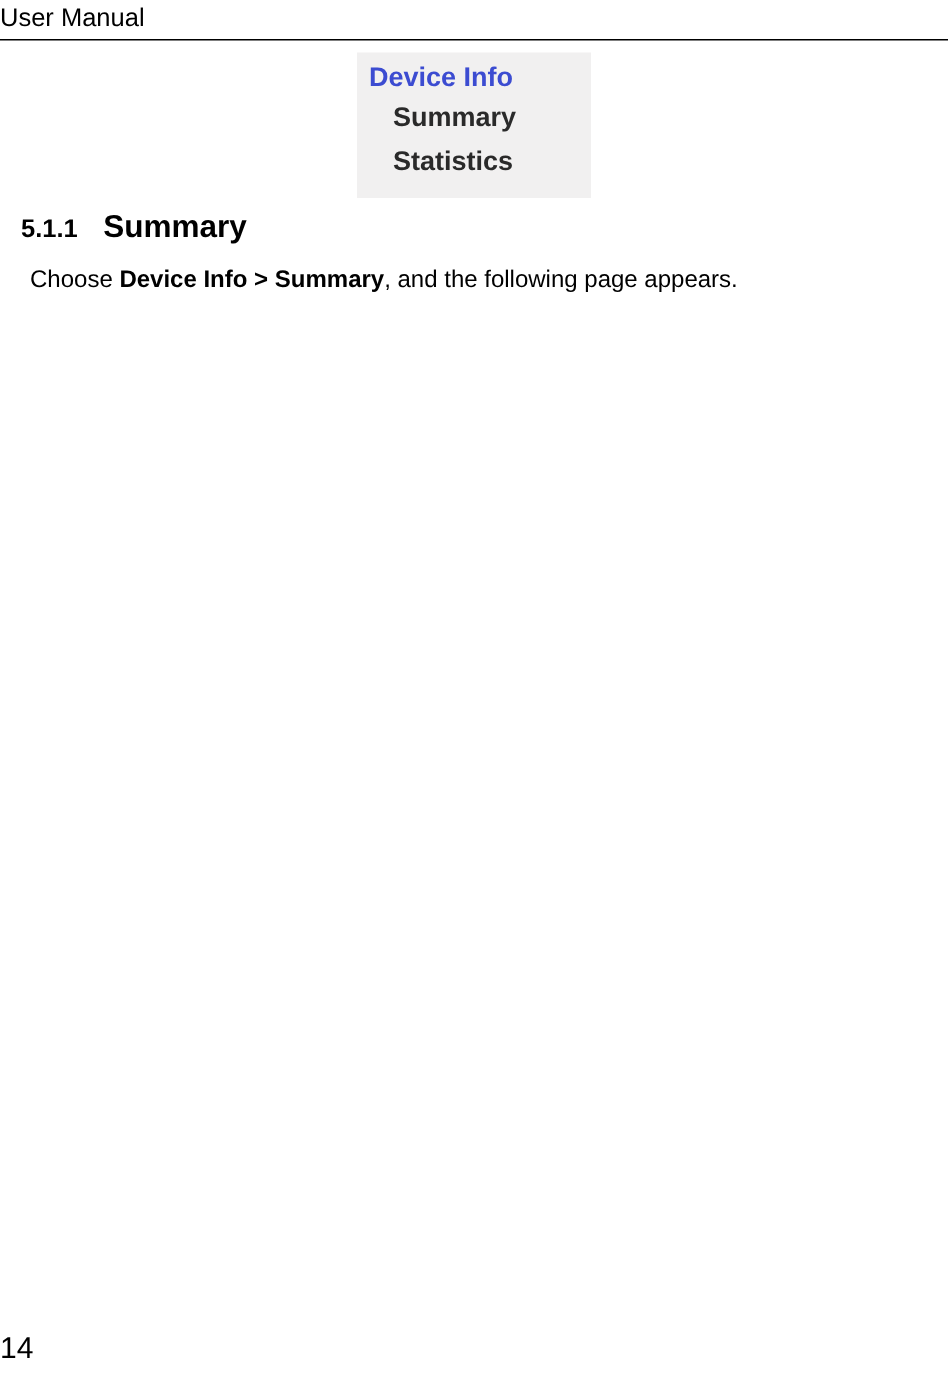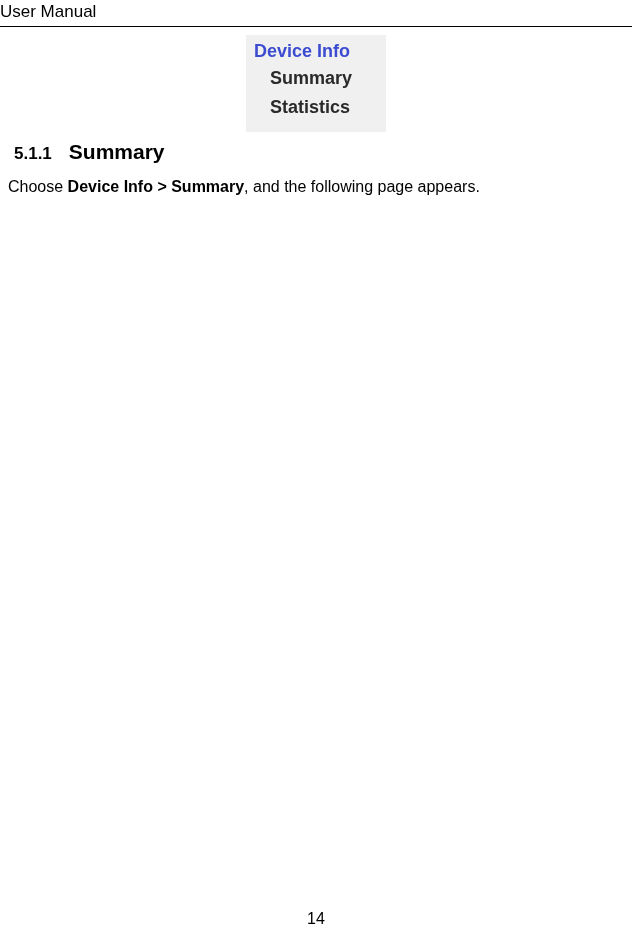--- a/index.html
+++ b/index.html
@@ -16,21 +16,21 @@
     }
     .page-header {
       text-align: left;
       font-size: 17px;
       padding-top: 2px;
       padding-bottom: 4px;
       border-bottom: 1.5px solid #000;
       font-family: Arial, sans-serif;
     }
     .menu-image {
-      width: 140px;
+      width: 156px;
       margin: 8px auto 0 auto;
       background: #f1f0f0;
       padding: 6px 8px 10px 8px;
     }
     .menu-top {
       color: #3c4cd1;
       font-family: Verdana, Geneva, sans-serif;
       font-weight: bold;
       font-size: 18px;
       padding-bottom: 2px;
@@ -56,31 +56,31 @@
       font-size: 17px;
     }
     .section-heading .title {
       font-size: 21px;
       margin-left: 12px;
     }
     .body-text {
       margin-top: 14px;
       font-family: Arial, Helvetica, sans-serif;
       font-size: 16px;
-      padding-left: 8px;
+      padding-left: 20px;
     }
     .body-text .bold {
       font-weight: bold;
     }
     .page-number {
       position: absolute;
-      bottom: 4px;
+      bottom: 21px;
       width: 100%;
-      text-align: center;
-      font-size: 16px;
+      text-align: left;
+      font-size: 20px;
       font-family: Arial, sans-serif;
     }
   </style>
 </head>
 <body>
 
 <div class="page-header">User Manual</div>
 
 <div class="menu-image">
   <div class="menu-top">Device Info</div>

